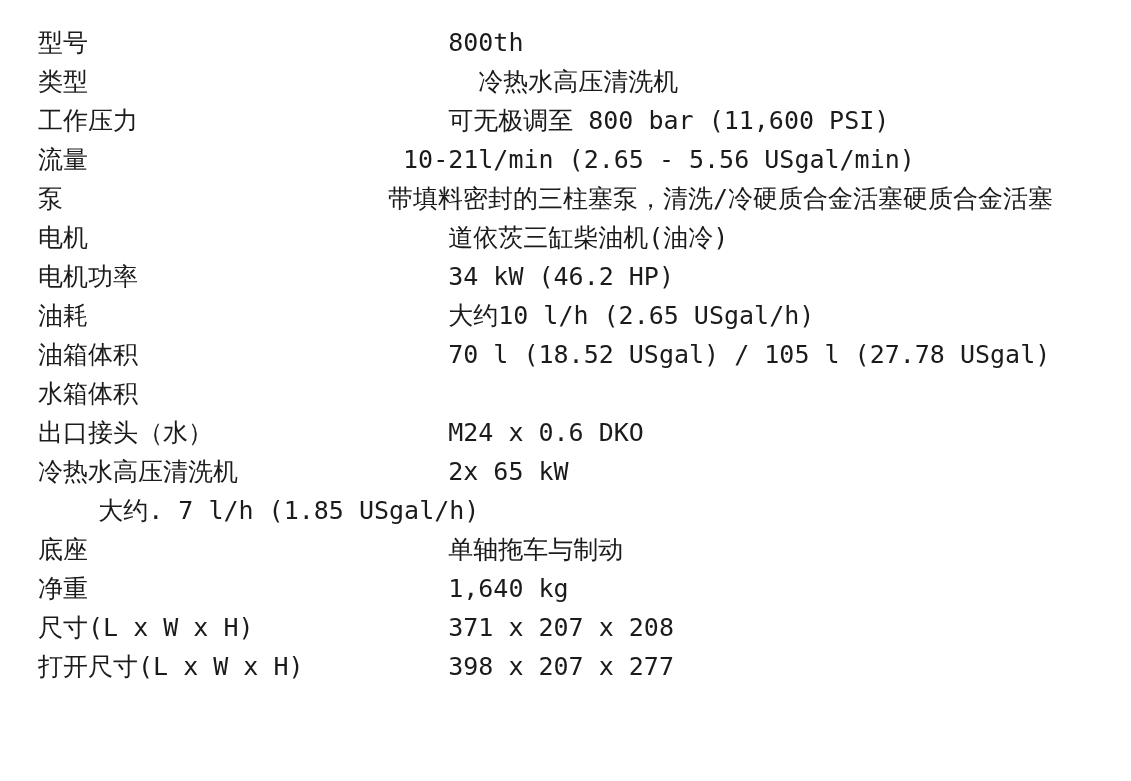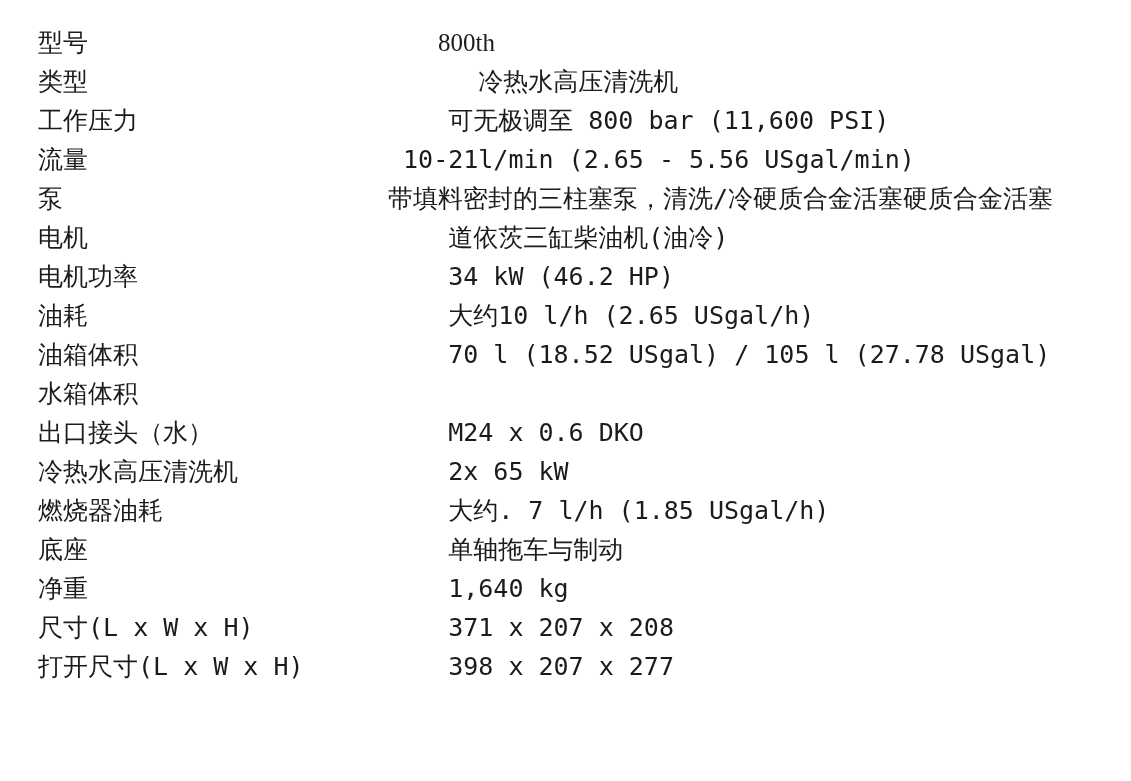--- a/index.html
+++ b/index.html
@@ -34,21 +34,21 @@
     white-space: pre;
     flex: 1 1 auto;
   }
 </style>
 </head>
 <body style="color: rgb(27, 27, 27); background: rgb(255, 255, 255);">
 
 <div class="spec-sheet" id="sheet">
   <div class="spec-row">
     <div class="spec-label">型号</div>
-    <div class="spec-value" style="padding-left: 4ch; font-family: Liberation Serif, serif;">800th</div>
+    <div class="spec-value" style="padding-left: 4ch;">800th</div>
   </div>
 
   <div class="spec-row">
     <div class="spec-label">类型</div>
     <div class="spec-value" style="padding-left: 6ch;">冷热水高压清洗机</div>
   </div>
 
   <div class="spec-row">
     <div class="spec-label">工作压力</div>
     <div class="spec-value" style="padding-left: 4ch;">可无极调至 800 bar (11,600 PSI)</div>
@@ -93,21 +93,20 @@
     <div class="spec-label">出口接头（水）</div>
     <div class="spec-value" style="padding-left: 4ch;">M24 x 0.6 DKO</div>
   </div>
 
   <div class="spec-row">
     <div class="spec-label">冷热水高压清洗机</div>
     <div class="spec-value" style="padding-left: 4ch;">2x 65 kW</div>
   </div>
 
   <div class="spec-row">
-    <div class="spec-label">燃烧器油耗</div>
     <div class="spec-value" style="padding-left: 4ch;">大约. 7 l/h (1.85 USgal/h)</div>
   </div>
 
   <div class="spec-row">
     <div class="spec-label">底座</div>
     <div class="spec-value" style="padding-left: 4ch;">单轴拖车与制动</div>
   </div>
 
   <div class="spec-row">
     <div class="spec-label">净重</div>

